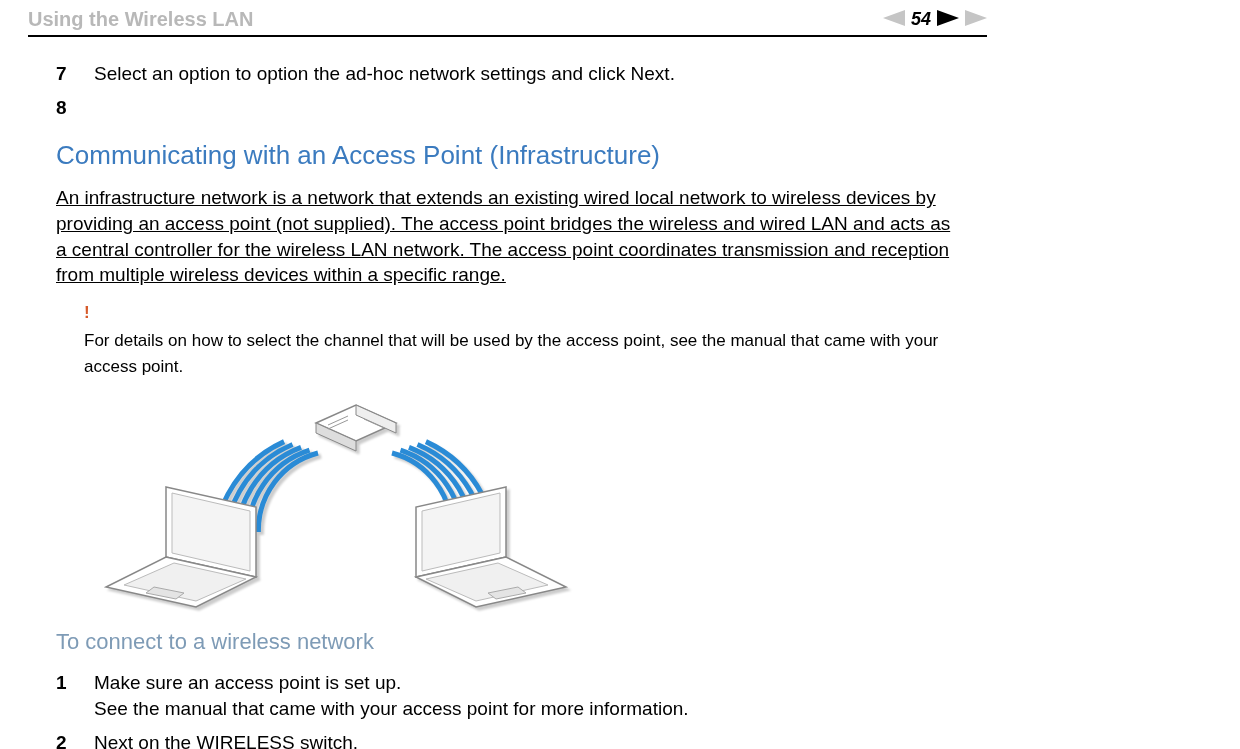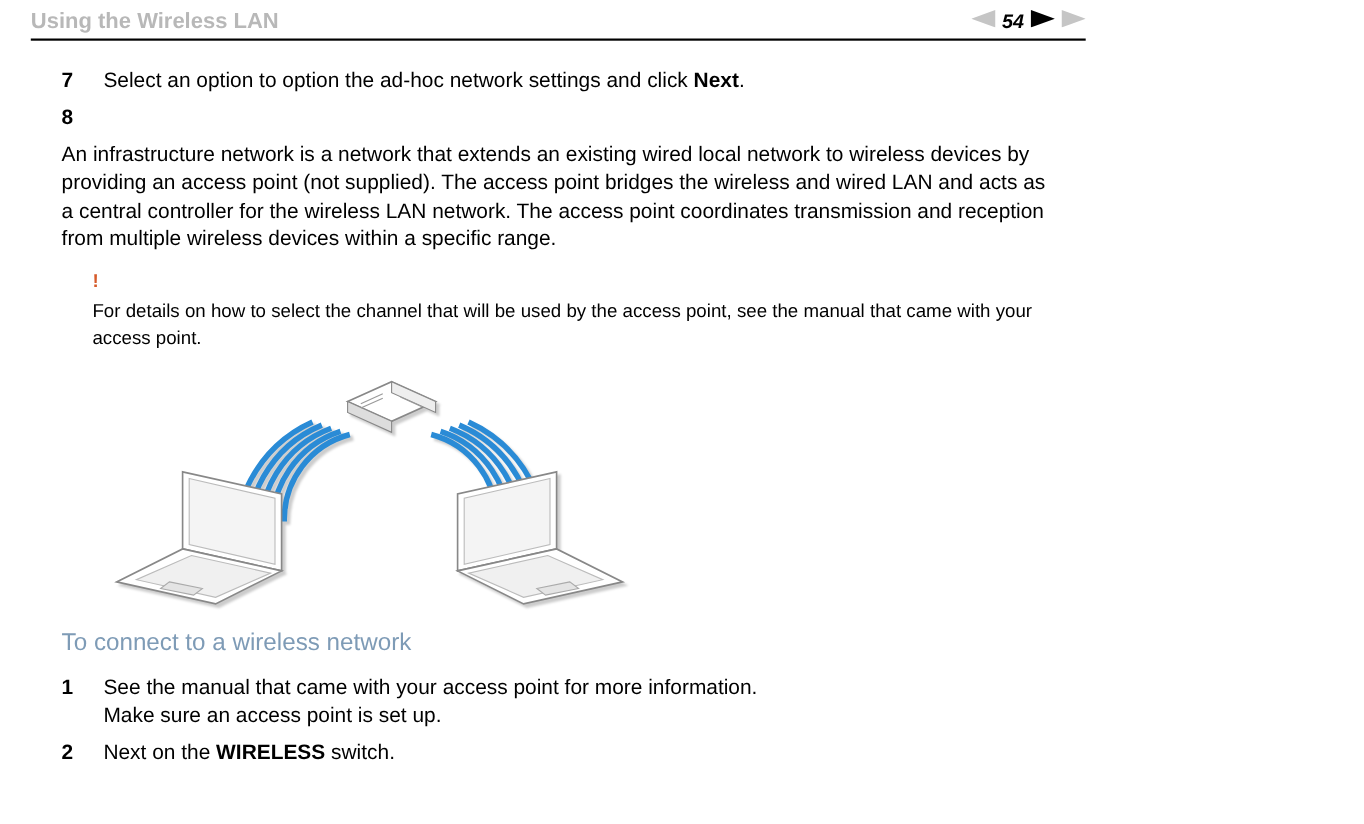--- a/index.html
+++ b/index.html
@@ -64,20 +64,21 @@
     flex: none;
   }
   .section-title {
     color: #3b7bbf;
     font-size: 26px;
     font-weight: normal;
     margin: 18px 0 12px 0;
   }
   .body-p {
     margin: 0 0 10px 0;
+    text-decoration: underline;
   }
   .warn-block {
     margin: 14px 0 18px 28px;
   }
   .warn-mark {
     color: #d65a2a;
     font-weight: bold;
     font-size: 17px;
     display: block;
     margin-bottom: 2px;
@@ -93,21 +94,21 @@
     height: 220px;
     position: relative;
     filter: drop-shadow(3px 3px 1px rgba(0,0,0,0.2));
   }
   .sub-heading {
     color: #7e9bb6;
     font-size: 22px;
     margin: 10px 0 14px 0;
     font-weight: normal;
   }
-  .bold { font-weight: bold; }
+  .bold { font-weight: normal; }
   .step-sub {
     display: block;
   }
 </style>
 </head>
 <body>
 
 <div class="page">
 
   <div class="header-row">
@@ -140,20 +141,21 @@
       <div class="step-num">7</div>
       <div>
         <span>Select an option to option the ad-hoc network settings and click </span><span class="bold">Next</span><span>.</span>
       </div>
     </div>
 
     <div class="step-row">
       <div class="step-num">8</div>
     </div>
 
+    <h2 class="section-title">Communicating with an Access Point (Infrastructure)</h2>
 
     <p class="body-p">An infrastructure network is a network that extends an existing wired local network to wireless devices by providing an access point (not supplied). The access point bridges the wireless and wired LAN and acts as a central controller for the wireless LAN network. The access point coordinates transmission and reception from multiple wireless devices within a specific range.</p>
 
     <div class="warn-block">
       <span class="warn-mark">!</span>
       <span class="warn-text">For details on how to select the channel that will be used by the access point, see the manual that came with your access point.</span>
     </div>
 
     <div class="diagram-wrap">
       <svg width="520" height="220">
@@ -199,22 +201,22 @@
           <polygon points="102,100 72,106 80,112 110,106" fill="#e4e4e4" stroke="#aaa" stroke-width="1"></polygon>
         </g>
       </svg>
     </div>
 
     <h3 class="sub-heading">To connect to a wireless network</h3>
 
     <div class="step-row">
       <div class="step-num">1</div>
       <div>
+        <span class="step-sub">Make sure an access point is set up.</span>
         <span class="step-sub">See the manual that came with your access point for more information.</span>
-        <span class="step-sub">Make sure an access point is set up.</span>
       </div>
     </div>
 
     <div class="step-row">
       <div class="step-num">2</div>
       <div>
         <span>Next on the </span><span class="bold">WIRELESS</span><span> switch.</span>
       </div>
     </div>
 

